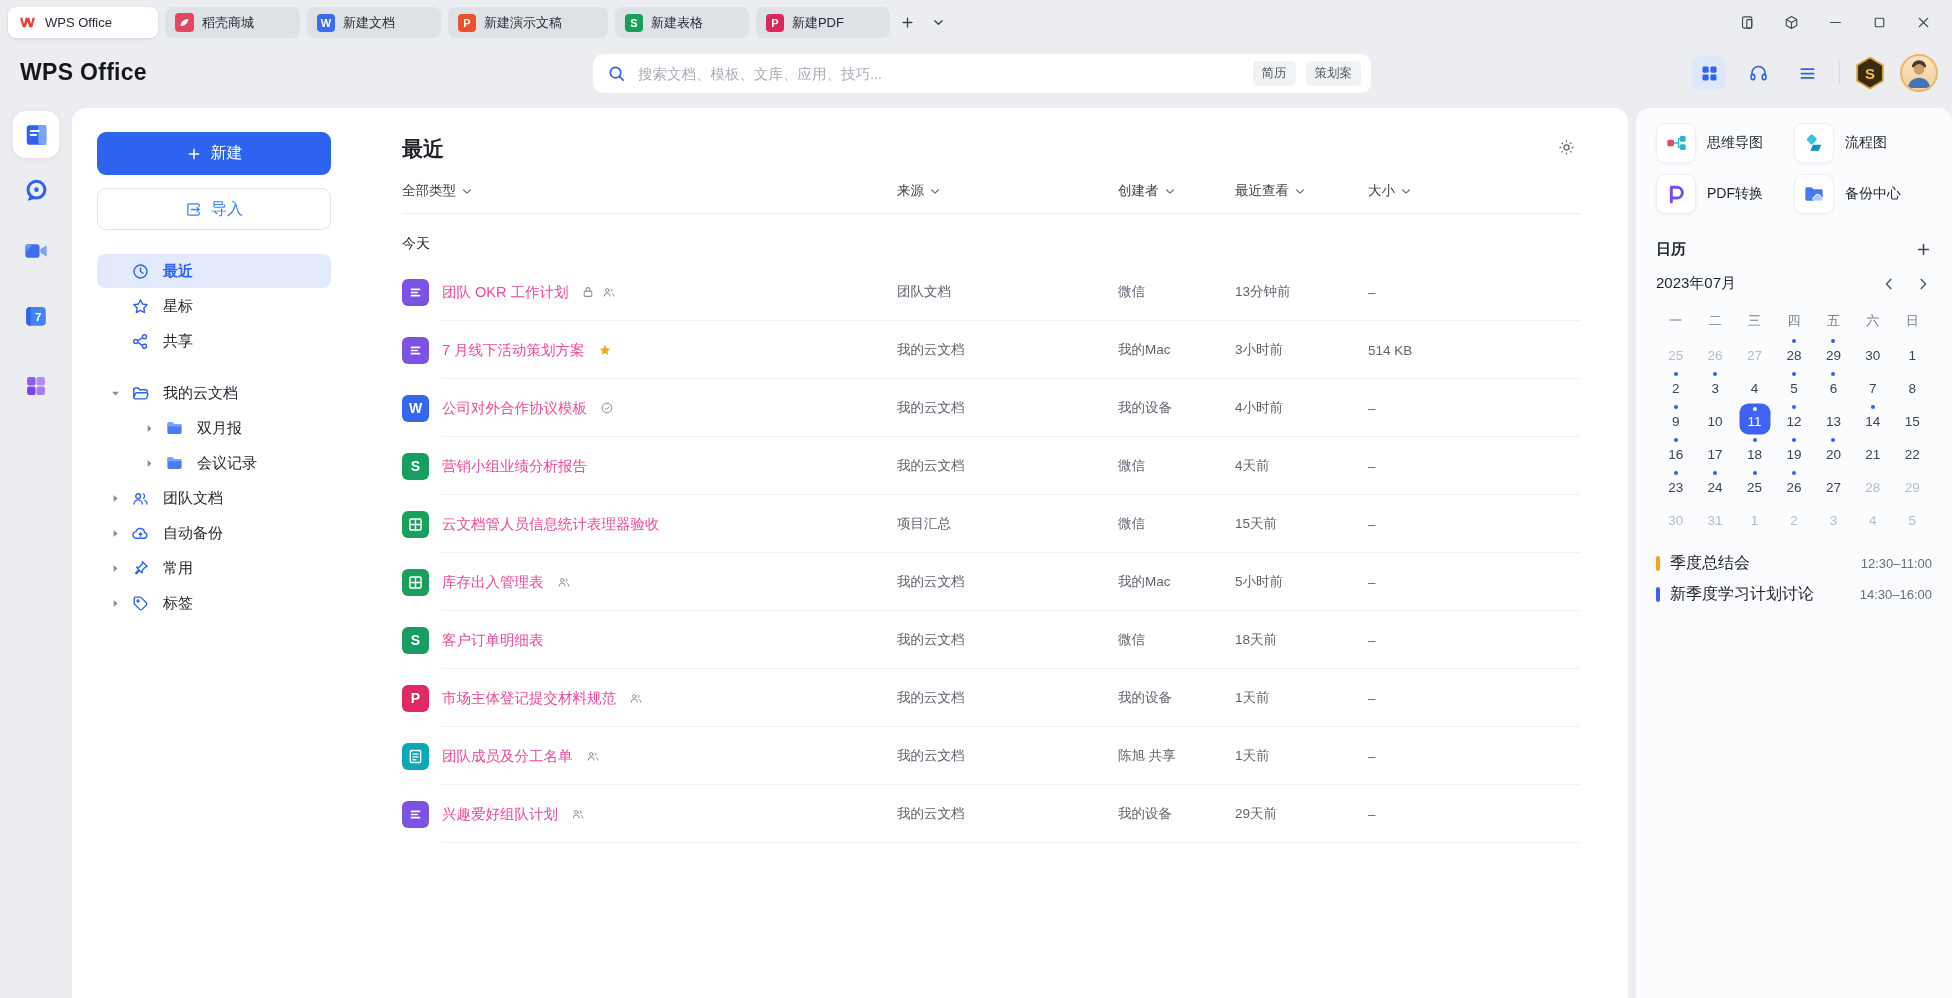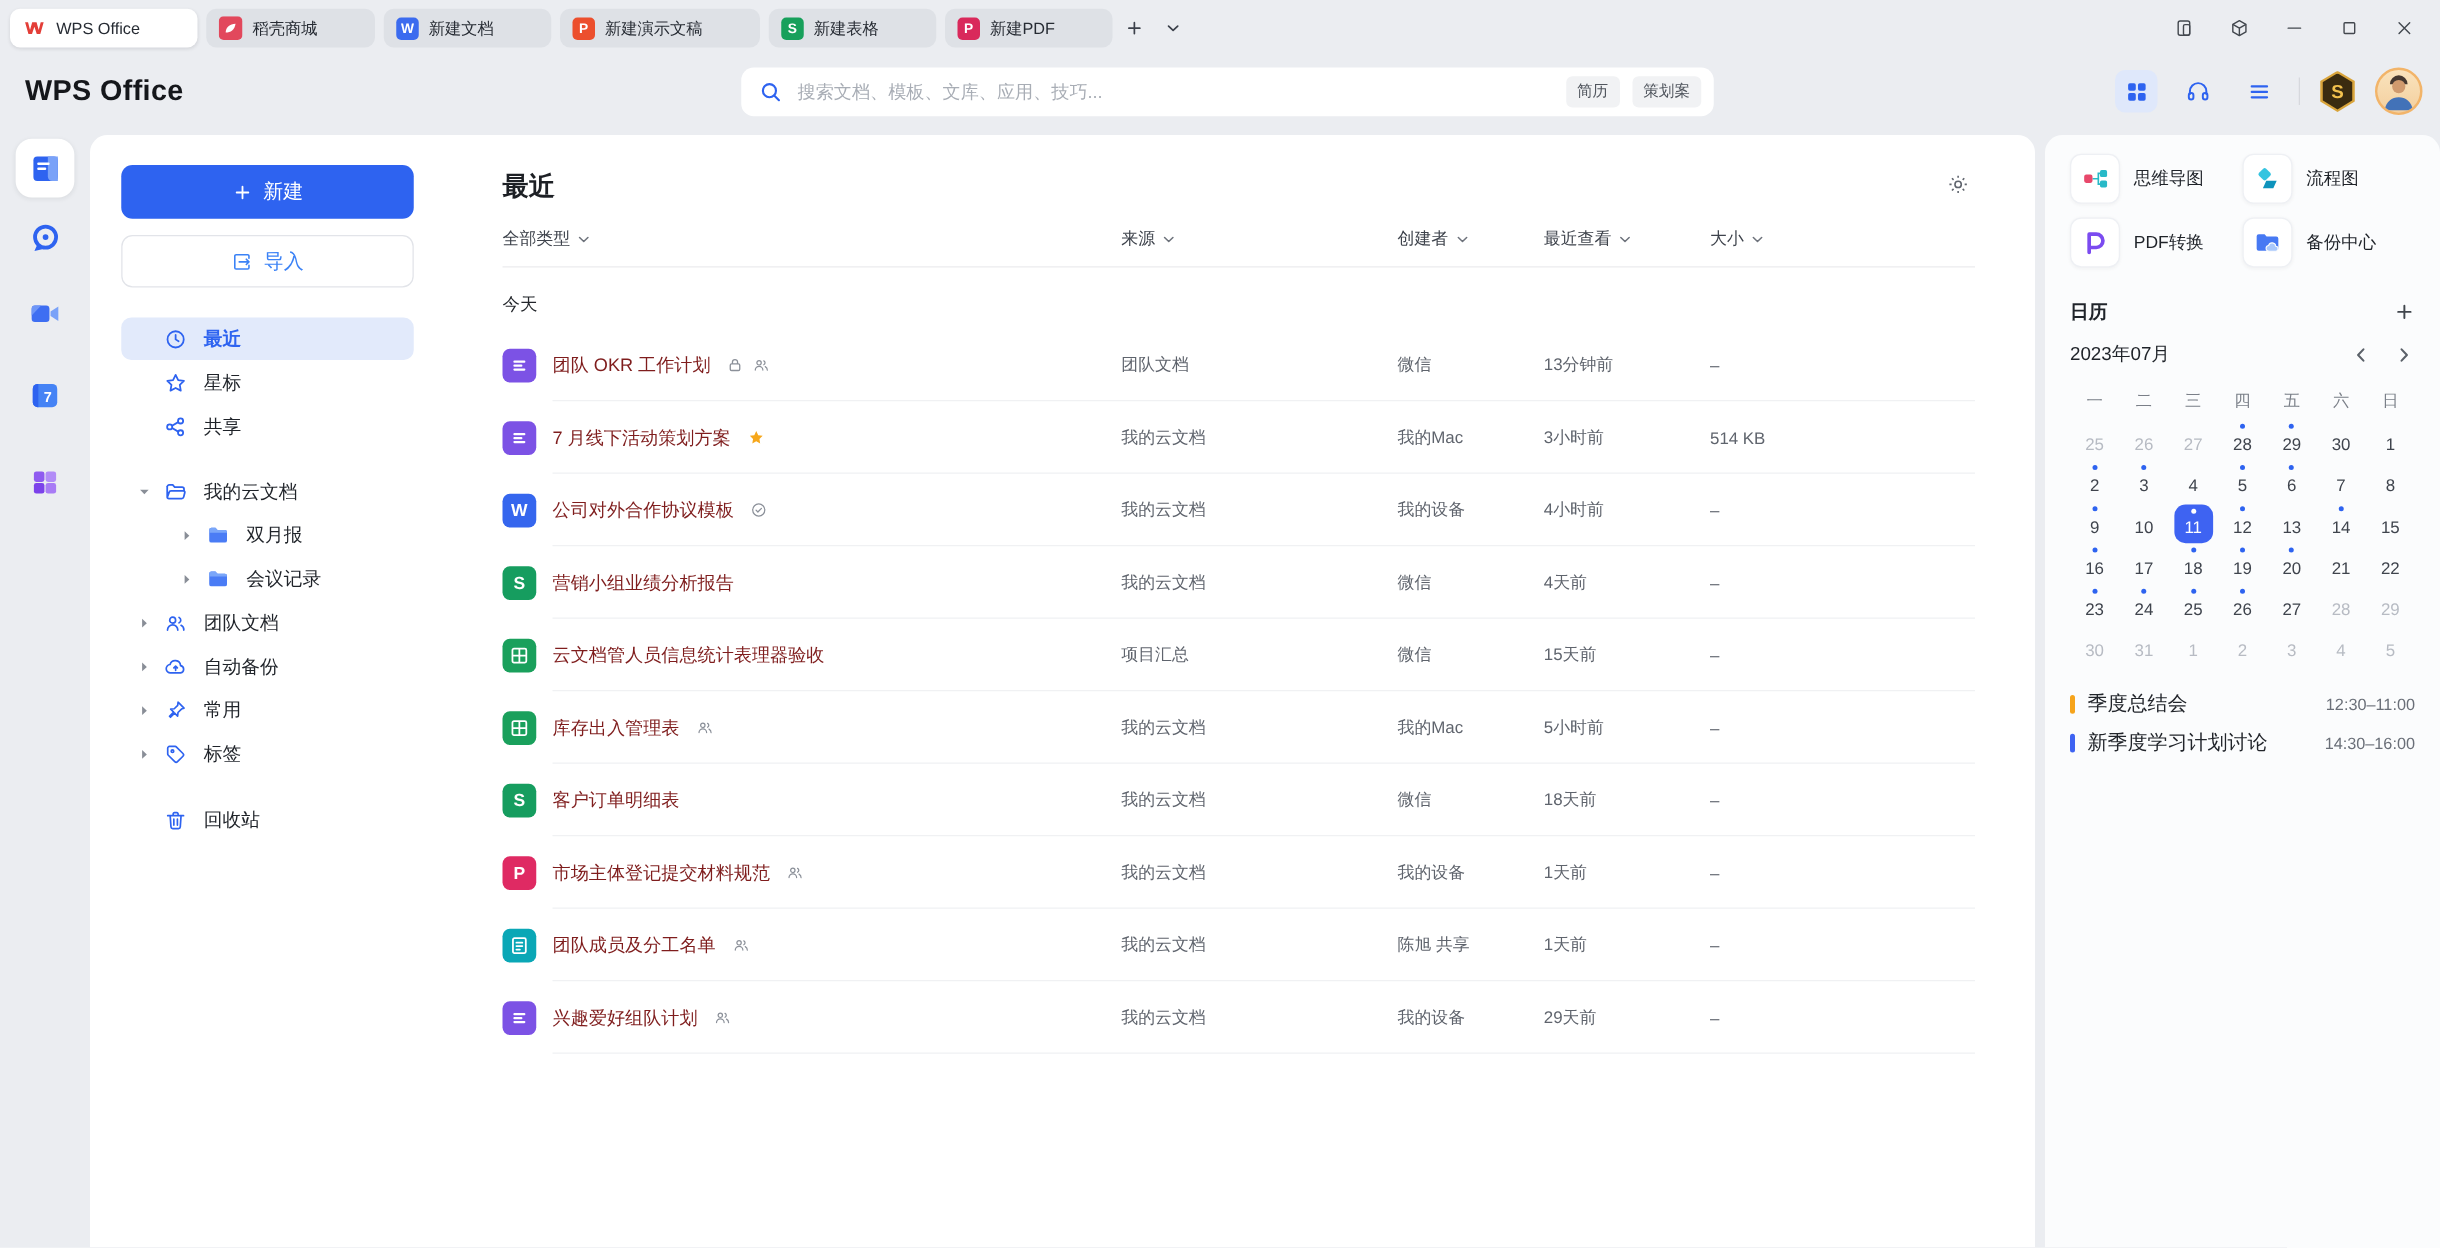--- a/index.html
+++ b/index.html
@@ -72,21 +72,21 @@
   .filter{display:flex;align-items:center;gap:6px;font-size:13.5px;color:#3e434c;}
   .filter svg{width:10px;height:7px;color:#6e737c;}
   .m-div{width:1178px;height:1px;background:#ebecee;margin-top:13px;}
   .section-label{margin-top:21px;font-size:14px;color:#23262b;}
   .file-list{margin-top:10px;}
   .frow{position:relative;height:58px;}
   .frow::after{content:"";position:absolute;left:40px;right:0;bottom:0;height:1px;background:#f0f1f3;}
   .fmain{display:flex;align-items:center;gap:13px;min-width:0;}
   .ficon{width:27px;height:27px;border-radius:6px;display:flex;align-items:center;justify-content:center;color:#fff;font-weight:bold;font-size:14px;flex:none;}
   .ficon svg{width:19px;height:19px;}
-  .ftitle{font-size:14.5px;color:#7f1d1d;white-space:nowrap;}
+  .ftitle{font-size:14.5px;color:#ec4899;white-space:nowrap;}
   .fbadges{display:flex;gap:7px;align-items:center;color:#8b9099;}
   .fbadges svg{width:14px;height:14px;}
   .fcell{font-size:13.5px;color:#5f646d;}
 
   
   .panel{position:absolute;left:1636px;top:108px;width:316px;bottom:0;background:#fbfcfd;border-radius:14px 14px 0 0;padding:0 20px;box-sizing:border-box;}
   .p-title{padding-top:20px;font-size:15px;font-weight:bold;color:#1f2329;}
   .tools{margin-top:15px;display:grid;grid-template-columns:1fr 1fr;row-gap:11px;}
   .tool{display:flex;align-items:center;gap:11px;}
   .tool-ico{width:38px;height:38px;border-radius:9px;background:#fff;border:1px solid #eef0f4;box-shadow:0 1px 3px rgba(31,35,41,.05);display:flex;align-items:center;justify-content:center;flex:none;}
@@ -425,31 +425,20 @@
               </span>
               <span class="t-ico">
                 <svg viewBox="0 0 24 24" fill="none" stroke="currentColor" stroke-width="1.7" stroke-linejoin="round">
                   <path d="M4 11.5V5.8A1.8 1.8 0 0 1 5.8 4h5.7a2 2 0 0 1 1.4.6l6.5 6.5a2 2 0 0 1 0 2.8l-5.5 5.5a2 2 0 0 1-2.8 0L4.6 12.9A2 2 0 0 1 4 11.5z"></path>
                   <circle cx="8.8" cy="8.8" r="1.3"></circle>
                 </svg>
               </span>
               <span>标签</span>
             </div>
           </div>
-        <div class="trash-wrap">
-          <div class="side-item">
-            <span style="display:flex">
-                <svg viewBox="0 0 24 24" fill="none" stroke="#2E63F0" stroke-width="1.7" stroke-linecap="round">
-                  <path d="M4 7h16M9.5 7V5.2A1.2 1.2 0 0 1 10.7 4h2.6a1.2 1.2 0 0 1 1.2 1.2V7M6.5 7l.8 11.3A1.8 1.8 0 0 0 9.1 20h5.8a1.8 1.8 0 0 0 1.8-1.7L17.5 7"></path>
-                  <path d="M10.2 10.5v6M13.8 10.5v6"></path>
-                </svg>
-              </span>
-            <span>回收站</span>
-          </div>
-        </div>
       </div>
     </div>
 
     <div class="mainsec">
       <div class="m-title">最近</div>
       <span class="gear">
           <svg viewBox="0 0 24 24" fill="none" stroke="currentColor" stroke-width="1.6">
             <circle cx="12" cy="12" r="3.2"></circle>
             <path d="M12 3.2v2.2M12 18.6v2.2M3.2 12h2.2M18.6 12h2.2M5.8 5.8l1.6 1.6M16.6 16.6l1.6 1.6M18.2 5.8l-1.6 1.6M7.4 16.6l-1.6 1.6"></path>
           </svg>

